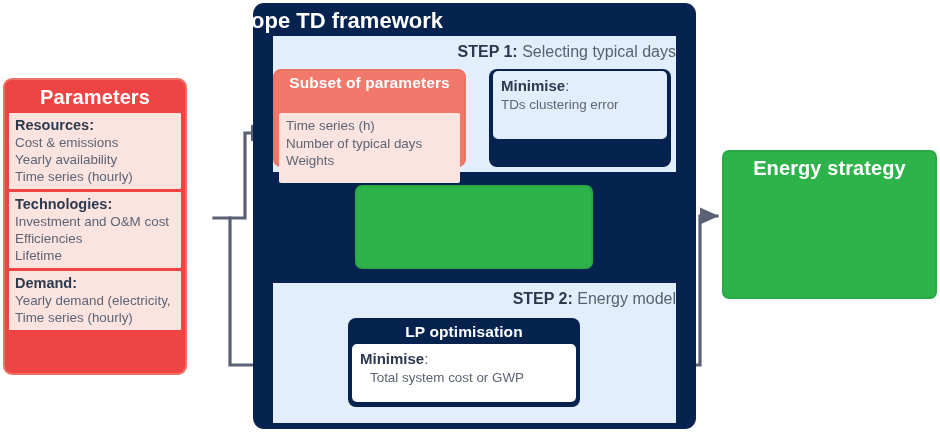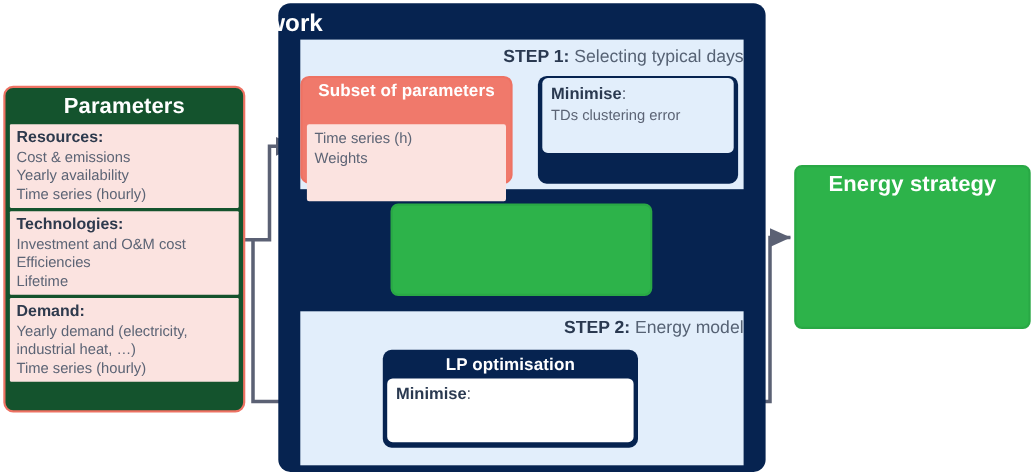--- a/index.html
+++ b/index.html
@@ -12,38 +12,38 @@
   .card-title{
     text-align:center;color:#ffffff;font-weight:bold;
     letter-spacing:.1px;
   }
   .card-body{
     box-sizing:border-box;
   }
 
   
   #parameters{
-    left:3px;top:78px;width:220px;height:297px;
-    background:#14532d;border:2px solid #EE7263;border-radius:9px;
+    left:3px;top:78px;width:184px;height:297px;
+    background:#ef4444;border:2px solid #EE7263;border-radius:9px;
   }
   #parameters .card-title{font-size:20px;line-height:26px;padding-top:4px;}
   .param-block{
     background:#FBE3E0;margin:3px 4px 0 4px;padding:3px 6px 4px 6px;
     border-radius:1px;
   }
   .param-head{color:#2E3A4D;font-weight:bold;font-size:14.5px;line-height:18px;}
   .param-line{color:#5C6475;font-size:13.4px;line-height:17px;white-space:nowrap;}
 
   
   #framework{
     left:253px;top:3px;width:443px;height:426px;
     background:#062350;border-radius:11px;
   }
   #framework-title{
-    left:0;top:7px;width:443px;text-align:left;
+    left:0;top:7px;width:443px;text-align:right;
     color:#ffffff;font-weight:bold;font-size:22px;line-height:28px;
   }
 
   
   .step-panel{background:#E2EEFB;}
   #step1{left:273px;top:36px;width:403px;height:136px;}
   #step2{left:273px;top:283px;width:403px;height:140px;}
   .step-head{
     width:100%;text-align:right;font-size:16px;line-height:25px;padding-top:3px;
   }
@@ -150,20 +150,21 @@
 <div class="abs step-panel" id="step1">
   <div class="step-head">
     <b>STEP 1:</b><span> Selecting typical days</span>
   </div>
 </div>
 
 <div class="abs" id="subset">
   <div class="card-title">Subset of parameters</div>
   <div class="card-body">
     <div class="subset-line">Time series (h)</div>
+    <div class="subset-line">Number of typical days</div>
     <div class="subset-line">Weights</div>
   </div>
 </div>
 
 <div class="abs" id="milp">
   <div class="card-body">
     <div class="min-head"><span>Minimise</span><span class="colon">:</span></div>
     <div class="min-sub">TDs clustering error</div>
   </div>
 </div>
@@ -174,20 +175,21 @@
 <div class="abs step-panel" id="step2">
   <div class="step-head">
     <b>STEP 2:</b><span> Energy model</span>
   </div>
 </div>
 
 <div class="abs" id="lp">
   <div class="card-title">LP optimisation</div>
   <div class="card-body">
     <div class="min-head"><span>Minimise</span><span class="colon">:</span></div>
+    <div class="min-sub">Total system cost or GWP</div>
   </div>
 </div>
 
 <div class="abs" id="parameters">
   <div class="card-title">Parameters</div>
 
   <div class="param-block">
     <div class="param-head">Resources:</div>
     <div class="param-line">Cost &amp; emissions</div>
     <div class="param-line">Yearly availability</div>
@@ -197,20 +199,19 @@
   <div class="param-block">
     <div class="param-head">Technologies:</div>
     <div class="param-line">Investment and O&amp;M cost</div>
     <div class="param-line">Efficiencies</div>
     <div class="param-line">Lifetime</div>
   </div>
 
   <div class="param-block">
     <div class="param-head">Demand:</div>
     <div class="param-line">Yearly demand (electricity,</div>
-    <div class="param-line">industrial heat, …)</div>
     <div class="param-line">Time series (hourly)</div>
   </div>
 </div>
 
 <div class="abs" id="strategy">
   <div class="card-title">Energy strategy</div>
 </div>
 
 </body></html>

